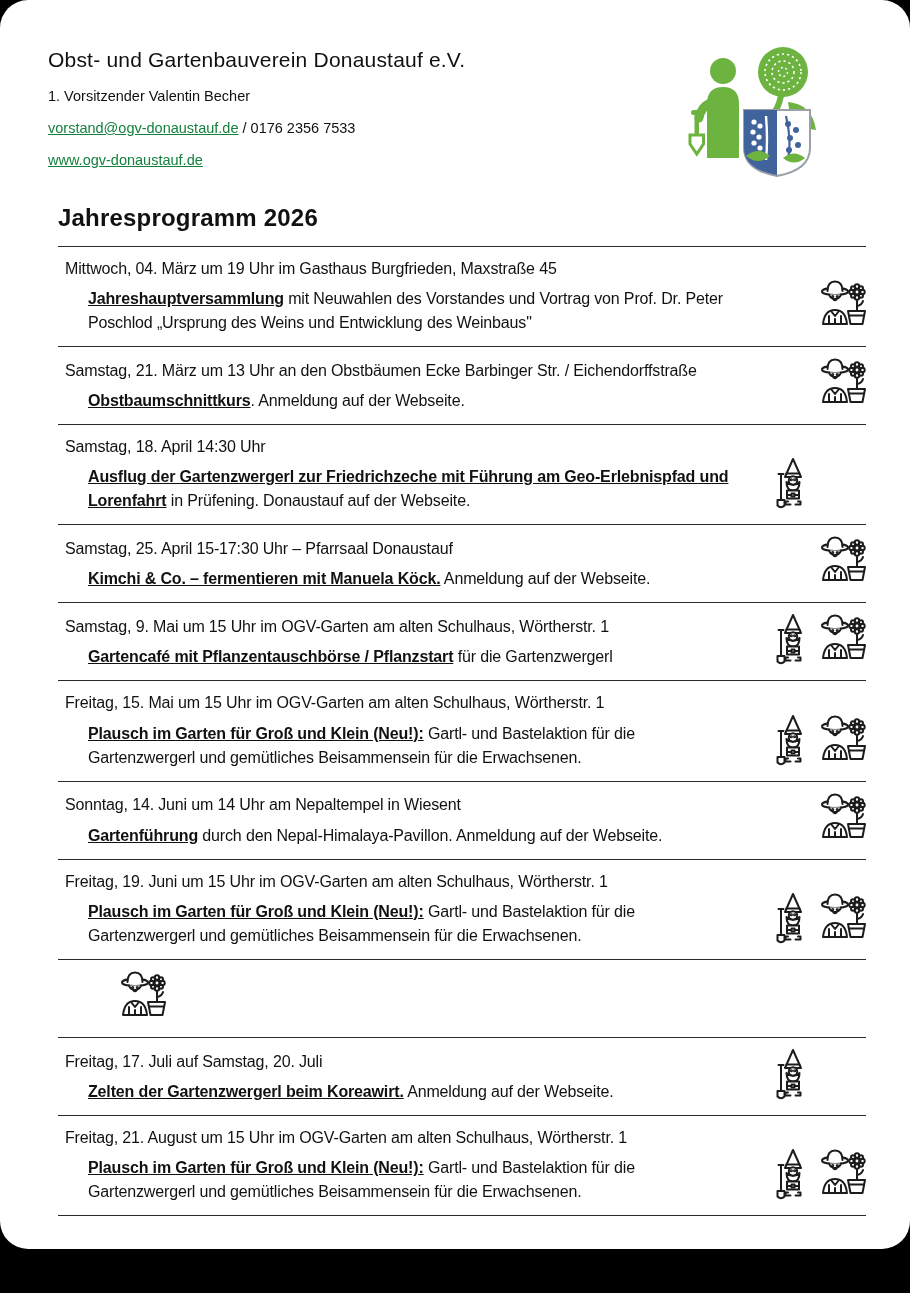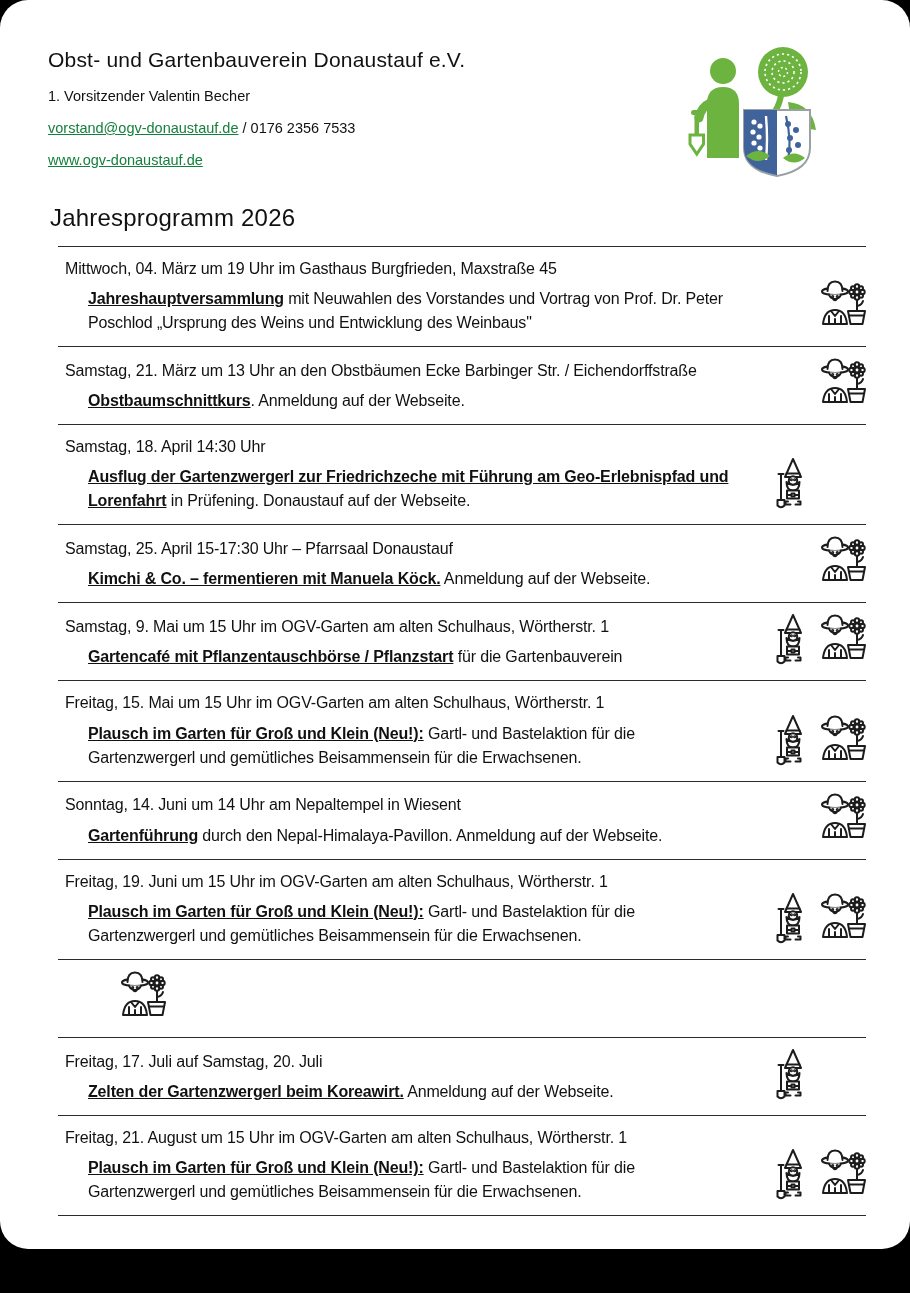--- a/index.html
+++ b/index.html
@@ -9,21 +9,21 @@
     background:#fff;border-radius:28px;box-sizing:border-box;
     padding:40px 40px 0 48px;display:flex;flex-direction:column;overflow:hidden;
   }
   
   .header{display:flex;justify-content:space-between;align-items:flex-start;}
   .org-name{font-size:21px;letter-spacing:.2px;margin:8px 0 10px 0;font-weight:400;}
   .hdr-line{font-size:14.5px;margin:16px 0 5px 0;}
   a.doc-link{color:#15803d;text-decoration:underline;cursor:pointer;}
   .logo-box{width:172px;height:138px;flex:0 0 auto;margin-right:16px;}
   
-  .doc-title{font-size:24px;font-weight:400;margin:26px 0 14px 2px;letter-spacing:.2px;}
+  .doc-title{font-size:24px;font-weight:700;margin:26px 0 14px 10px;letter-spacing:.2px;}
   .title-rule{border:none;border-top:1.6px solid #2b2b2b;margin:0 4px 0 10px;}
   
   .events{margin:0 4px 0 10px;}
   .event{display:flex;align-items:flex-end;border-bottom:1.2px solid #2b2b2b;
          padding:10px 0 11px 0;}
   .event-text{flex:1;min-width:0;padding-left:7px;}
   .event-date{font-size:16px;letter-spacing:-.15px;line-height:1.45;}
   .event-desc{font-size:16px;letter-spacing:-.15px;line-height:1.5;margin-top:7px;
               margin-left:23px;max-width:648px;}
   .event-desc b{font-weight:700;text-decoration:underline;}
@@ -213,21 +213,21 @@
             <svg class="icon-svg">
               <use href="#sym-gardener"></use>
             </svg>
           </span>
       </div>
     </div>
 
     <div class="event">
       <div class="event-text">
         <div class="event-date">Samstag, 9. Mai um 15 Uhr im OGV-Garten am alten Schulhaus, Wörtherstr. 1</div>
-        <div class="event-desc"><b>Gartencafé mit Pflanzentauschbörse / Pflanzstart</b><span> für die Gartenbauverein</span></div>
+        <div class="event-desc"><b>Gartencafé mit Pflanzentauschbörse / Pflanzstart</b><span> für die Gartenzwergerl</span></div>
       </div>
       <div class="event-icons">
         <span class="slot-gnome">
             <svg class="icon-svg">
               <use href="#sym-gnome"></use>
             </svg>
           </span>
         <span class="slot-gardener">
             <svg class="icon-svg">
               <use href="#sym-gardener"></use>

